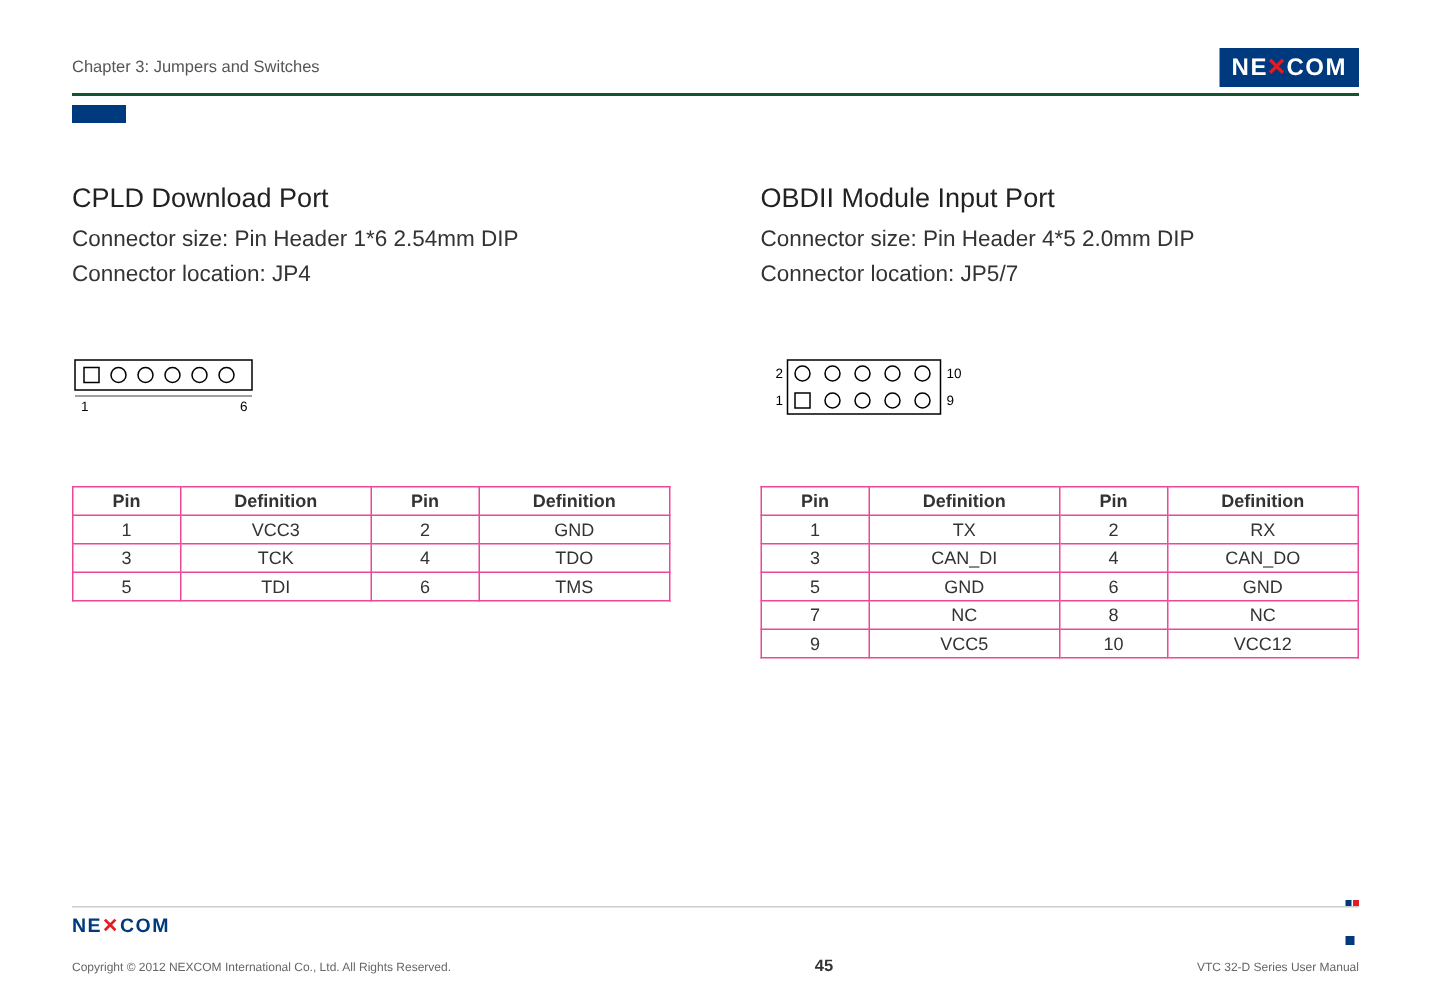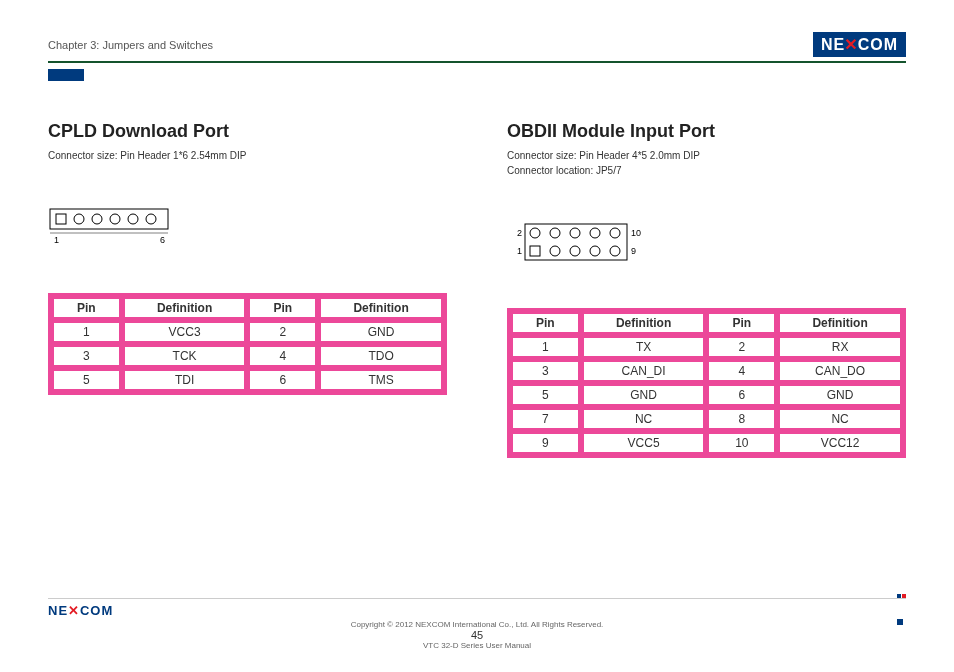--- a/index.html
+++ b/index.html
@@ -57,41 +57,41 @@
   
   .content {
     display: flex;
     gap: 60px;
   }
   .col {
     flex: 1;
   }
   h2.port-title {
     font-size: 18px;
-    font-weight: bold;
+    font-weight: normal;
     color: #222;
     margin-bottom: 6px;
   }
   .spec-line {
-    font-size: 10px;
+    font-size: 15px;
     color: #333;
     line-height: 1.5;
   }
   .connector-diagram {
     margin: 40px 0 40px 0;
     height: 50px;
   }
   
   table.pin-table {
     border-collapse: collapse;
     width: 100%;
     font-size: 12px;
   }
   table.pin-table th, table.pin-table td {
-    border: 6px solid #ec4899;
+    border: 1px solid #ec4899;
     padding: 2px 4px;
     text-align: center;
   }
   table.pin-table th {
     font-weight: bold;
     background: #fff;
   }
   table.pin-table th.pin-col { width: 18%; }
   table.pin-table th.def-col { width: 32%; }
   
@@ -114,34 +114,33 @@
     color: #003a7e;
     letter-spacing: 1px;
   }
   .footer-logo .logo-x2 { color: #e31b23; }
   .copyright {
     font-size: 8px;
     color: #666;
   }
   .page-num {
     font-size: 11px;
-    font-weight: normal;
+    font-weight: bold;
     text-align: center;
     flex: 0 0 auto;
   }
   .manual-name {
     font-size: 8px;
     color: #666;
   }
   .footer-row {
     display: flex;
     justify-content: space-between;
     align-items: center;
-    margin-top: 2px;
-    flex-direction: column;
+    margin-top: 14px;
   }
   .footer-squares {
     position: absolute;
     right: 0;
     top: -6px;
   }
   .sq { display:inline-block; width:6px; height:6px; background:#003a7e; margin-left:1px;}
   .sq.small { width:4px; height:4px; vertical-align: top; margin-top:1px;}
   .sq.red { background:#e31b23; }
   svg { display: block; }
@@ -158,20 +157,21 @@
     </div>
   </div>
 
   <div class="blue-tab"></div>
 
   <div class="content">
 
     <div class="col">
       <h2 class="port-title">CPLD Download Port</h2>
       <div class="spec-line">Connector size: Pin Header 1*6 2.54mm DIP</div>
+      <div class="spec-line">Connector location: JP4</div>
 
       <div class="connector-diagram">
         <svg width="130" height="42" viewBox="0 0 130 42">
           <rect x="2" y="6" width="118" height="20" fill="none" stroke="#000" stroke-width="1"></rect>
           <rect x="8" y="11" width="10" height="10" fill="none" stroke="#000" stroke-width="1"></rect>
           <circle cx="31" cy="16" r="5" fill="none" stroke="#000" stroke-width="1"></circle>
           <circle cx="49" cy="16" r="5" fill="none" stroke="#000" stroke-width="1"></circle>
           <circle cx="67" cy="16" r="5" fill="none" stroke="#000" stroke-width="1"></circle>
           <circle cx="85" cy="16" r="5" fill="none" stroke="#000" stroke-width="1"></circle>
           <circle cx="103" cy="16" r="5" fill="none" stroke="#000" stroke-width="1"></circle>

